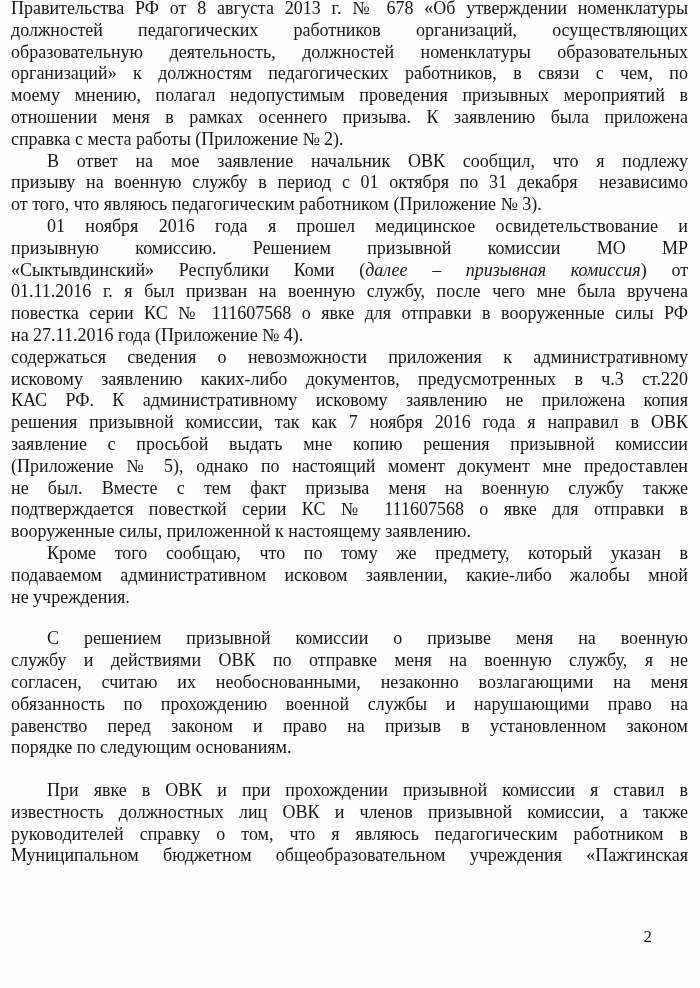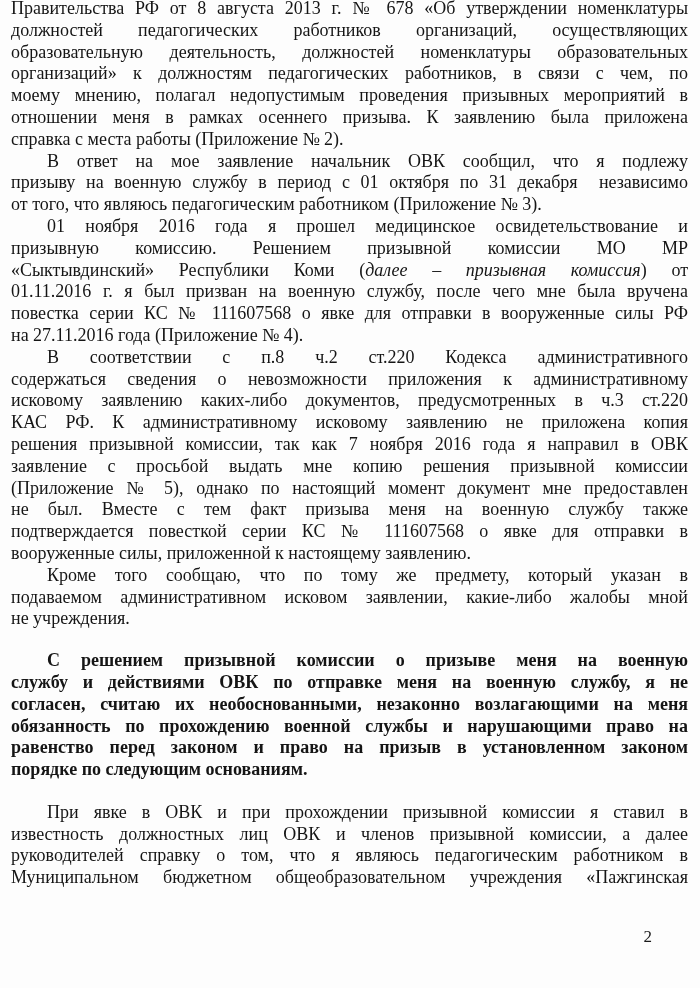--- a/index.html
+++ b/index.html
@@ -23,21 +23,21 @@
     height: 21.8px;
     line-height: 21.8px;
     font-size: 18px;
     text-align: justify;
     overflow: hidden;
     white-space: normal;
   }
   
   .line.j::after { content: ""; display: inline-block; width: 100%; height: 0; }
   .line.ind { text-indent: 36px; }
-  .para.bold .line { font-weight: bold; }
+  .para.bold .line { font-weight: normal; }
   .it { font-style: italic; }
   .p6 { margin-top: 20px; }
   .p7 { margin-top: 21px; }
   .page-number {
     position: absolute;
     top: 929px;
     right: 48px;
     font-size: 17px;
     line-height: 20px;
     color: #1a1a1a;
@@ -68,21 +68,20 @@
     <div class="para">
       <div class="line j ind">01 ноября 2016 года я прошел медицинское освидетельствование и</div>
       <div class="line j">призывную комиссию. Решением призывной комиссии МО МР</div>
       <div class="line j"><span>«Сыктывдинский» Республики Коми (</span><span class="it">далее – призывная комиссия</span><span>) от</span></div>
       <div class="line j">01.11.2016 г. я был призван на военную службу, после чего мне была вручена</div>
       <div class="line j">повестка серии КС № 111607568 о явке для отправки в вооруженные силы РФ</div>
       <div class="line">на 27.11.2016 года (Приложение № 4).</div>
     </div>
 
     <div class="para">
-      <div class="line j ind">В соответствии с п.8 ч.2 ст.220 Кодекса административного</div>
       <div class="line j">содержаться сведения о невозможности приложения к административному</div>
       <div class="line j">исковому заявлению каких-либо документов, предусмотренных в ч.3 ст.220</div>
       <div class="line j">КАС РФ. К административному исковому заявлению не приложена копия</div>
       <div class="line j">решения призывной комиссии, так как 7 ноября 2016 года я направил в ОВК</div>
       <div class="line j">заявление с просьбой выдать мне копию решения призывной комиссии</div>
       <div class="line j">(Приложение № 5), однако по настоящий момент документ мне предоставлен</div>
       <div class="line j">не был. Вместе с тем факт призыва меня на военную службу также</div>
       <div class="line j">подтверждается повесткой серии КС № 111607568 о явке для отправки в</div>
       <div class="line">вооруженные силы, приложенной к настоящему заявлению.</div>
     </div>
@@ -97,21 +96,21 @@
       <div class="line j ind">С решением призывной комиссии о призыве меня на военную</div>
       <div class="line j">службу и действиями ОВК по отправке меня на военную службу, я не</div>
       <div class="line j">согласен, считаю их необоснованными, незаконно возлагающими на меня</div>
       <div class="line j">обязанность по прохождению военной службы и нарушающими право на</div>
       <div class="line j">равенство перед законом и право на призыв в установленном законом</div>
       <div class="line">порядке по следующим основаниям.</div>
     </div>
 
     <div class="para p7">
       <div class="line j ind">При явке в ОВК и при прохождении призывной комиссии я ставил в</div>
-      <div class="line j">известность должностных лиц ОВК и членов призывной комиссии, а далее</div>
+      <div class="line j">известность должностных лиц ОВК и членов призывной комиссии, а также</div>
       <div class="line j">руководителей справку о том, что я являюсь педагогическим работником в</div>
       <div class="line j">Муниципальном бюджетном общеобразовательном учреждения «Пажгинская</div>
     </div>
 
   </div>
 
   <div class="page-number">2</div>
 </div>
 
 </body></html>

